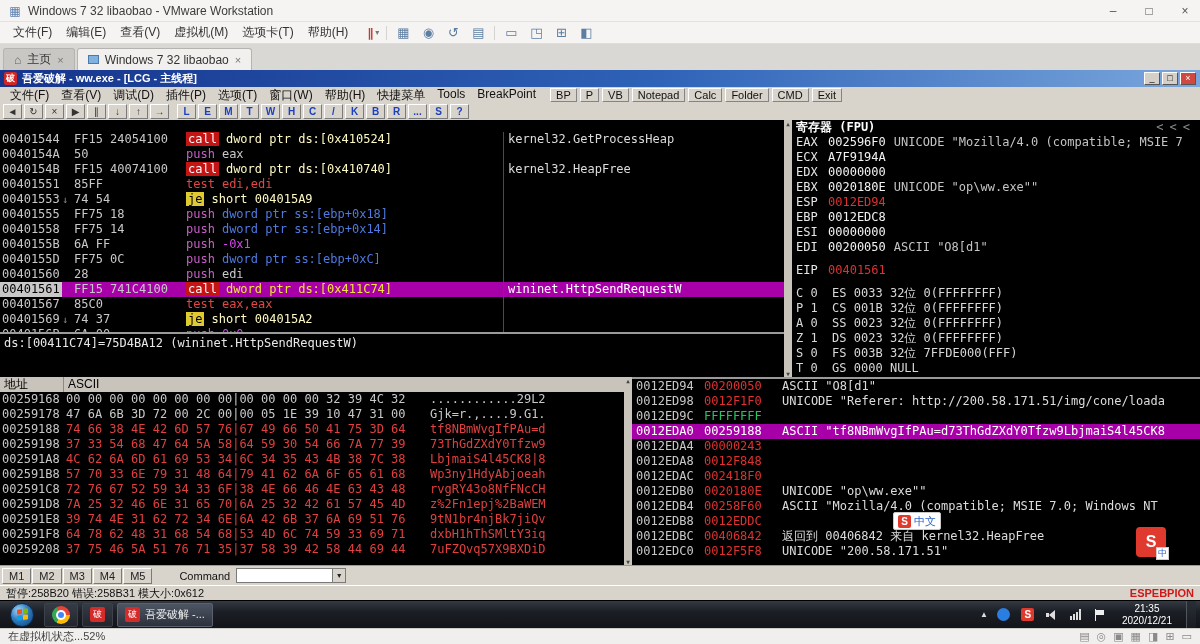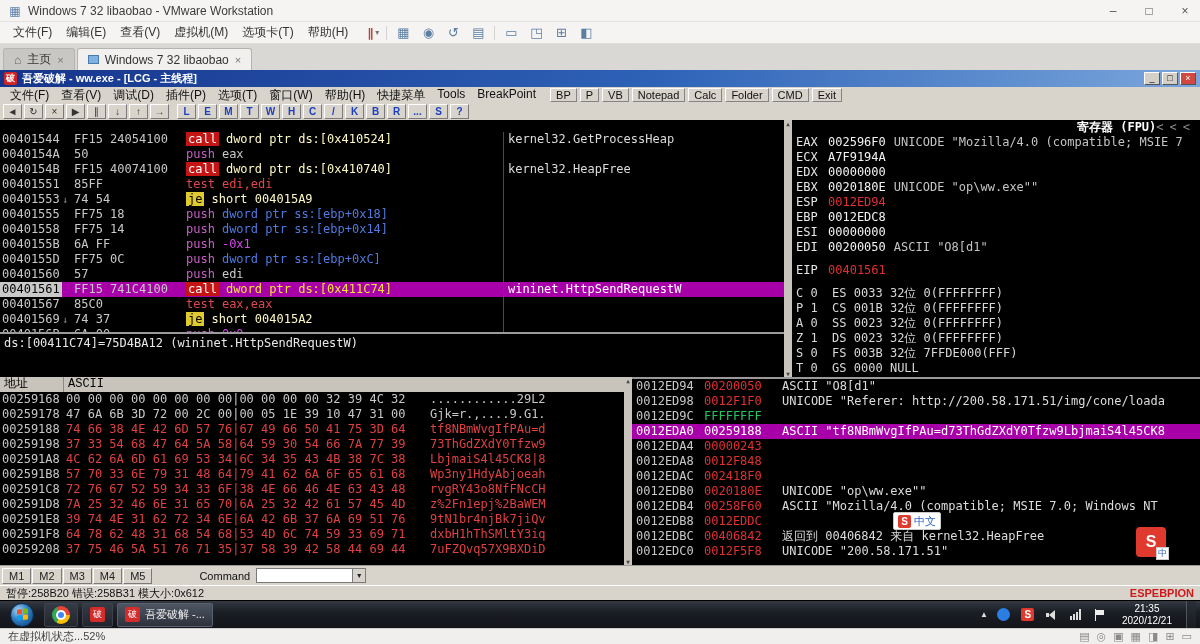--- a/index.html
+++ b/index.html
@@ -70,33 +70,33 @@
 
 .pane-info{position:absolute;left:0;top:212px;width:784px;height:45px;border-top:2px solid #9a9a9a;background:#000;color:#e8e8e8;padding:2px 4px;font-size:12px}
 
 
 .vscroll{position:absolute;background:#c8c4bc;display:flex;flex-direction:column;justify-content:space-between;align-items:center;font-size:6px;color:#444}
 .sb1{left:784px;top:0;width:8px;height:257px}
 .sb2{left:624px;top:257px;width:8px;height:188px}
 
 
 .pane-regs{position:absolute;left:792px;top:0;width:408px;height:257px;overflow:hidden;font-size:12px;line-height:15px}
-.reg-header{height:15px;display:flex;justify-content:flex-end;padding:0 4px;color:#fff;font-weight:bold}
+.reg-header{height:15px;display:flex;justify-content:space-between;padding:0 4px;color:#fff;font-weight:bold}
 .reg-arrows{color:#8a8a8a;font-weight:normal;letter-spacing:6px}
 .rrow{display:flex;height:15px;white-space:pre}
 .rrow.spacer{height:8px}
 .r-n{width:36px;color:#e6e6e6;padding-left:4px}
 .r-v{color:#f2f2f2}
 .r-v.red{color:#e03030}
 .r-x{margin-left:8px;color:#c4c4c4;overflow:hidden}
 .frow{height:15px;white-space:pre;color:#d8d8d8;padding-left:4px}
 
 
 .pane-hex{position:absolute;left:0;top:257px;width:624px;height:188px;overflow:hidden;font-size:12px;line-height:15px}
-.hex-header{height:15px;background:#c8c4bc;color:#000;display:flex;font-family:Liberation Mono, monospace;font-size:12px}
+.hex-header{height:15px;background:#c8c4bc;color:#000;display:flex;font-family:Liberation Sans, sans-serif;font-size:12px}
 .h-addr{width:64px;padding-left:4px;border-right:1px solid #8d8a84}
 .h-bytes{width:362px;padding-left:4px;border-right:1px solid #8d8a84}
 .h-ascii{flex:1;padding-left:4px}
 .xrow{display:flex;height:15px;color:#c8c8c8;white-space:pre}
 .x-addr{width:64px;padding-left:2px;color:#c8c8c8}
 .x-bytes{width:362px;padding-left:2px}
 .x-ascii{flex:1;padding-left:4px}
 .xrow.red .x-bytes,.xrow.red .x-ascii{color:#e04040}
 
 .pane-stack{position:absolute;left:632px;top:257px;width:568px;height:188px;overflow:hidden;font-size:12px;line-height:15px;border-top:2px solid #9a9a9a}
@@ -104,21 +104,21 @@
 .s-addr{width:72px;padding-left:4px;color:#c8c8c8}
 .s-val{width:78px;color:#22c55e}
 .s-val.red{color:#e03030}
 .s-com{flex:1;color:#dcdcdc;overflow:hidden}
 .srow.sel{background:#a800a8}
 .srow.sel .s-addr,.srow.sel .s-val,.srow.sel .s-com{color:#fff}
 
 
 .olly-cmdbar{height:20px;background:#d8d4cc;border-top:1px solid #9a9a9a;display:flex;align-items:center;padding-left:2px}
 .mtab{border:1px solid;border-color:#fff #7a7a7a #7a7a7a #fff;background:#d8d4cc;height:16px;padding:0 6px;font-size:11px;line-height:14px;margin-right:1px}
-.cmd-label{margin-left:46px;font-size:11px;color:#111}
+.cmd-label{margin-left:26px;font-size:11px;color:#111}
 .cmd-combo{width:110px;height:15px;background:#fff;border:1px solid #7a7a7a;margin-left:6px;position:relative}
 .cmd-combo-arrow{position:absolute;right:0;top:0;width:13px;height:13px;background:#d8d4cc;border-left:1px solid #7a7a7a;font-size:7px;text-align:center;line-height:13px;color:#222}
 .olly-statusbar{height:15px;background:#d8d4cc;border-top:1px solid #fff;display:flex;justify-content:space-between;align-items:center;padding:0 6px;font-size:11px;color:#111}
 .olly-status-right{color:#d01818;font-weight:bold}
 
 
 .taskbar{position:absolute;top:530px;left:0;width:1200px;height:28px;background:linear-gradient(#343942,#1b1e25 40%,#121418);border-top:1px solid #000;display:flex;align-items:center}
 .orb{width:24px;height:24px;margin:0 8px 0 10px;border-radius:50%;background:radial-gradient(circle at 35% 30%,#a8d8f8,#2f7cc0 45%,#0d3e73);border:1px solid #0a2c52;display:flex;align-items:center;justify-content:center}
 .orb-flag{width:11px;height:11px;display:grid;grid-template-columns:5px 5px;grid-template-rows:5px 5px;gap:1px;transform:skewY(-5deg)}
 .orb-flag i{border-radius:1px}
@@ -355,21 +355,21 @@
               <span class="d-addr">0040155D</span>
               <span class="d-mark"></span>
               <span class="d-bytes">FF75 0C</span>
               <span class="d-instr"><span class="d-m m-push">push</span><span class="d-o o-mem">dword ptr ss:[ebp+0xC]</span></span>
               <span class="d-comment"></span>
             </div>
 
             <div class="drow">
               <span class="d-addr">00401560</span>
               <span class="d-mark"></span>
-              <span class="d-bytes">57</span>
+              <span class="d-bytes">28</span>
               <span class="d-instr"><span class="d-m m-push">push</span><span class="d-o o-reg">edi</span></span>
               <span class="d-comment"></span>
             </div>
 
             <div class="drow sel">
               <span class="d-addr">00401561</span>
               <span class="d-mark"></span>
               <span class="d-bytes">FF15 741C4100</span>
               <span class="d-instr"><span class="d-m m-call">call</span><span class="d-o o-sel">dword ptr ds:[0x411C74]</span></span>
               <span class="d-comment">wininet.HttpSendRequestW</span>

